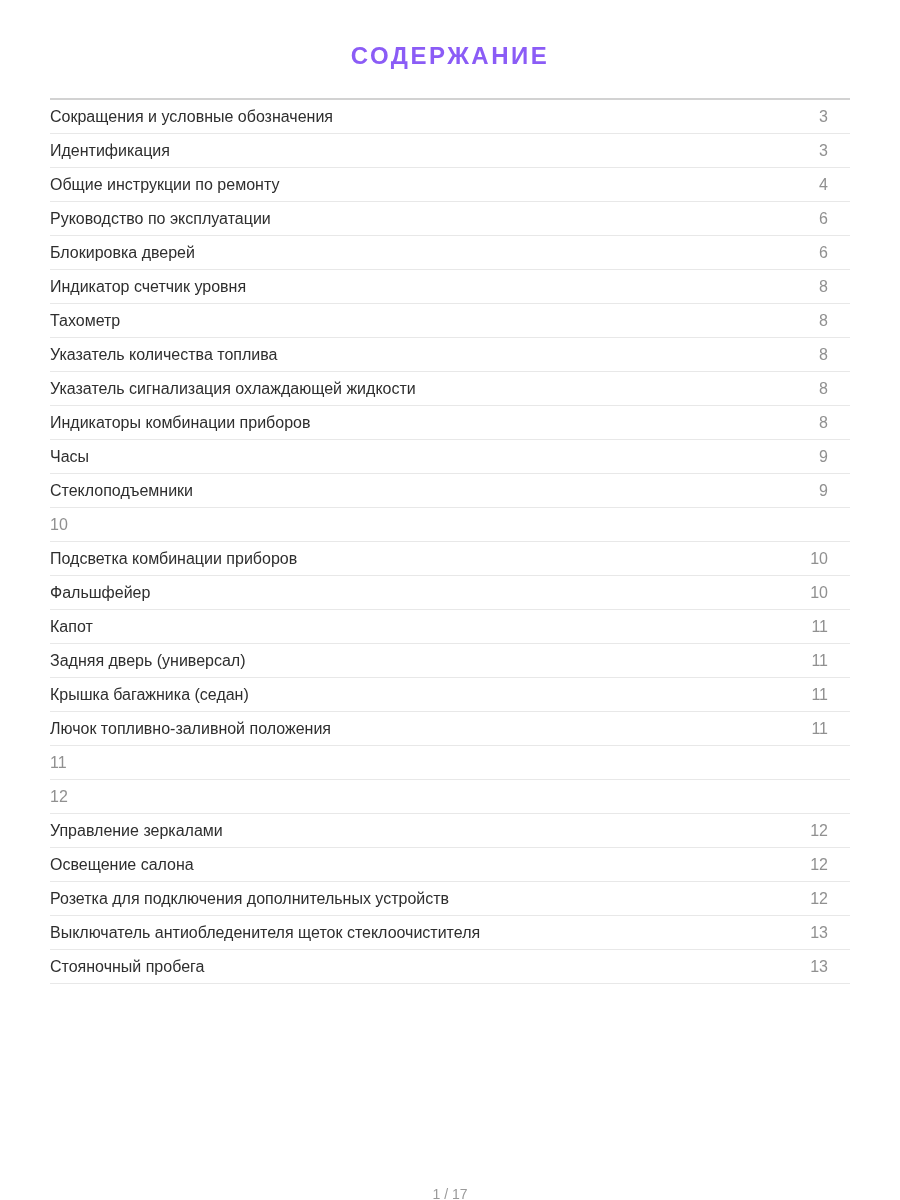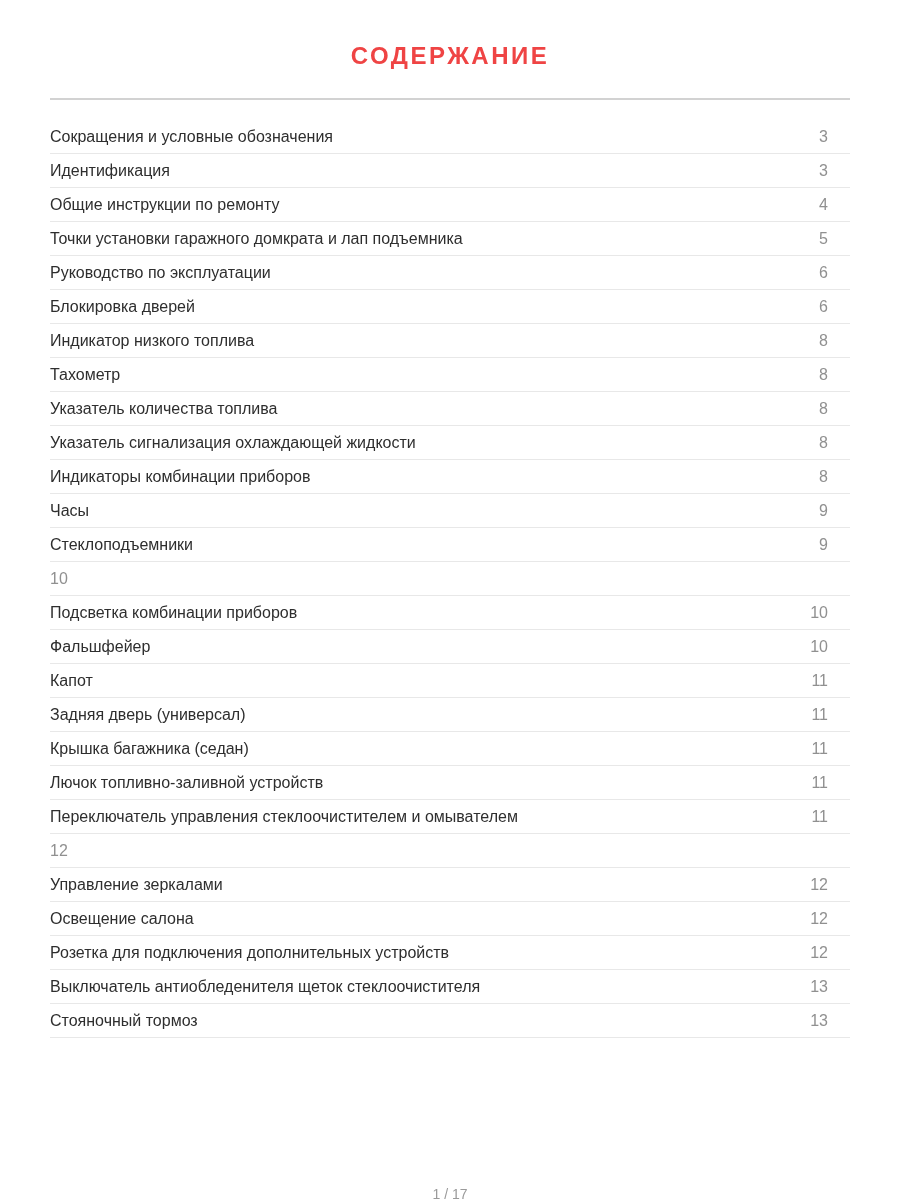--- a/index.html
+++ b/index.html
@@ -22,31 +22,30 @@
   }
   .content {
     padding: 0 50px;
   }
   .title {
     margin: 42px 0 0 0;
     text-align: center;
     font-size: 24px;
     font-weight: 700;
     letter-spacing: 2.5px;
-    color: #ef4444;
+    color: #8b5cf6;
     line-height: 28px;
   }
   .title-rule {
     height: 2px;
     background: #d2d2d2;
     margin-top: 28px;
     border: none;
   }
   .toc {
-    margin-top: 20px;
   }
   .toc-row {
     display: flex;
     justify-content: space-between;
     align-items: center;
     height: 34px;
     border-bottom: 1px solid #e8e8e8;
     cursor: pointer;
   }
   .toc-label {
@@ -85,38 +84,34 @@
   <div class="toc-row">
     <span class="toc-label">Идентификация</span>
     <span class="toc-page">3</span>
   </div>
 
   <div class="toc-row">
     <span class="toc-label">Общие инструкции по ремонту</span>
     <span class="toc-page">4</span>
   </div>
 
-  <div class="toc-row">
-    <span class="toc-label">Точки установки гаражного домкрата и лап подъемника</span>
-    <span class="toc-page">5</span>
-  </div>
 
   <div class="toc-row">
     <span class="toc-label">Руководство по эксплуатации</span>
     <span class="toc-page">6</span>
   </div>
 
   <div class="toc-row">
     <span class="toc-label">Блокировка дверей</span>
     <span class="toc-page">6</span>
   </div>
 
 
   <div class="toc-row">
-    <span class="toc-label">Индикатор низкого топлива</span>
+    <span class="toc-label">Индикатор счетчик уровня</span>
     <span class="toc-page">8</span>
   </div>
 
   <div class="toc-row">
     <span class="toc-label">Тахометр</span>
     <span class="toc-page">8</span>
   </div>
 
   <div class="toc-row">
     <span class="toc-label">Указатель количества топлива</span>
@@ -166,26 +161,25 @@
     <span class="toc-label">Задняя дверь (универсал)</span>
     <span class="toc-page">11</span>
   </div>
 
   <div class="toc-row">
     <span class="toc-label">Крышка багажника (седан)</span>
     <span class="toc-page">11</span>
   </div>
 
   <div class="toc-row">
-    <span class="toc-label">Лючок топливно-заливной устройств</span>
-    <span class="toc-page">11</span>
-  </div>
-
-  <div class="toc-row">
-    <span class="toc-label">Переключатель управления стеклоочистителем и омывателем</span>
+    <span class="toc-label">Лючок топливно-заливной положения</span>
+    <span class="toc-page">11</span>
+  </div>
+
+  <div class="toc-row">
     <span class="toc-page">11</span>
   </div>
 
   <div class="toc-row">
     <span class="toc-page">12</span>
   </div>
 
   <div class="toc-row">
     <span class="toc-label">Управление зеркалами</span>
     <span class="toc-page">12</span>
@@ -200,19 +194,19 @@
     <span class="toc-label">Розетка для подключения дополнительных устройств</span>
     <span class="toc-page">12</span>
   </div>
 
   <div class="toc-row">
     <span class="toc-label">Выключатель антиобледенителя щеток стеклоочистителя</span>
     <span class="toc-page">13</span>
   </div>
 
   <div class="toc-row">
-    <span class="toc-label">Стояночный тормоз</span>
+    <span class="toc-label">Стояночный пробега</span>
     <span class="toc-page">13</span>
   </div>
 </div>
   </div>
   <div class="footer">1 / 17</div>
 </div>
 
 </body></html>

